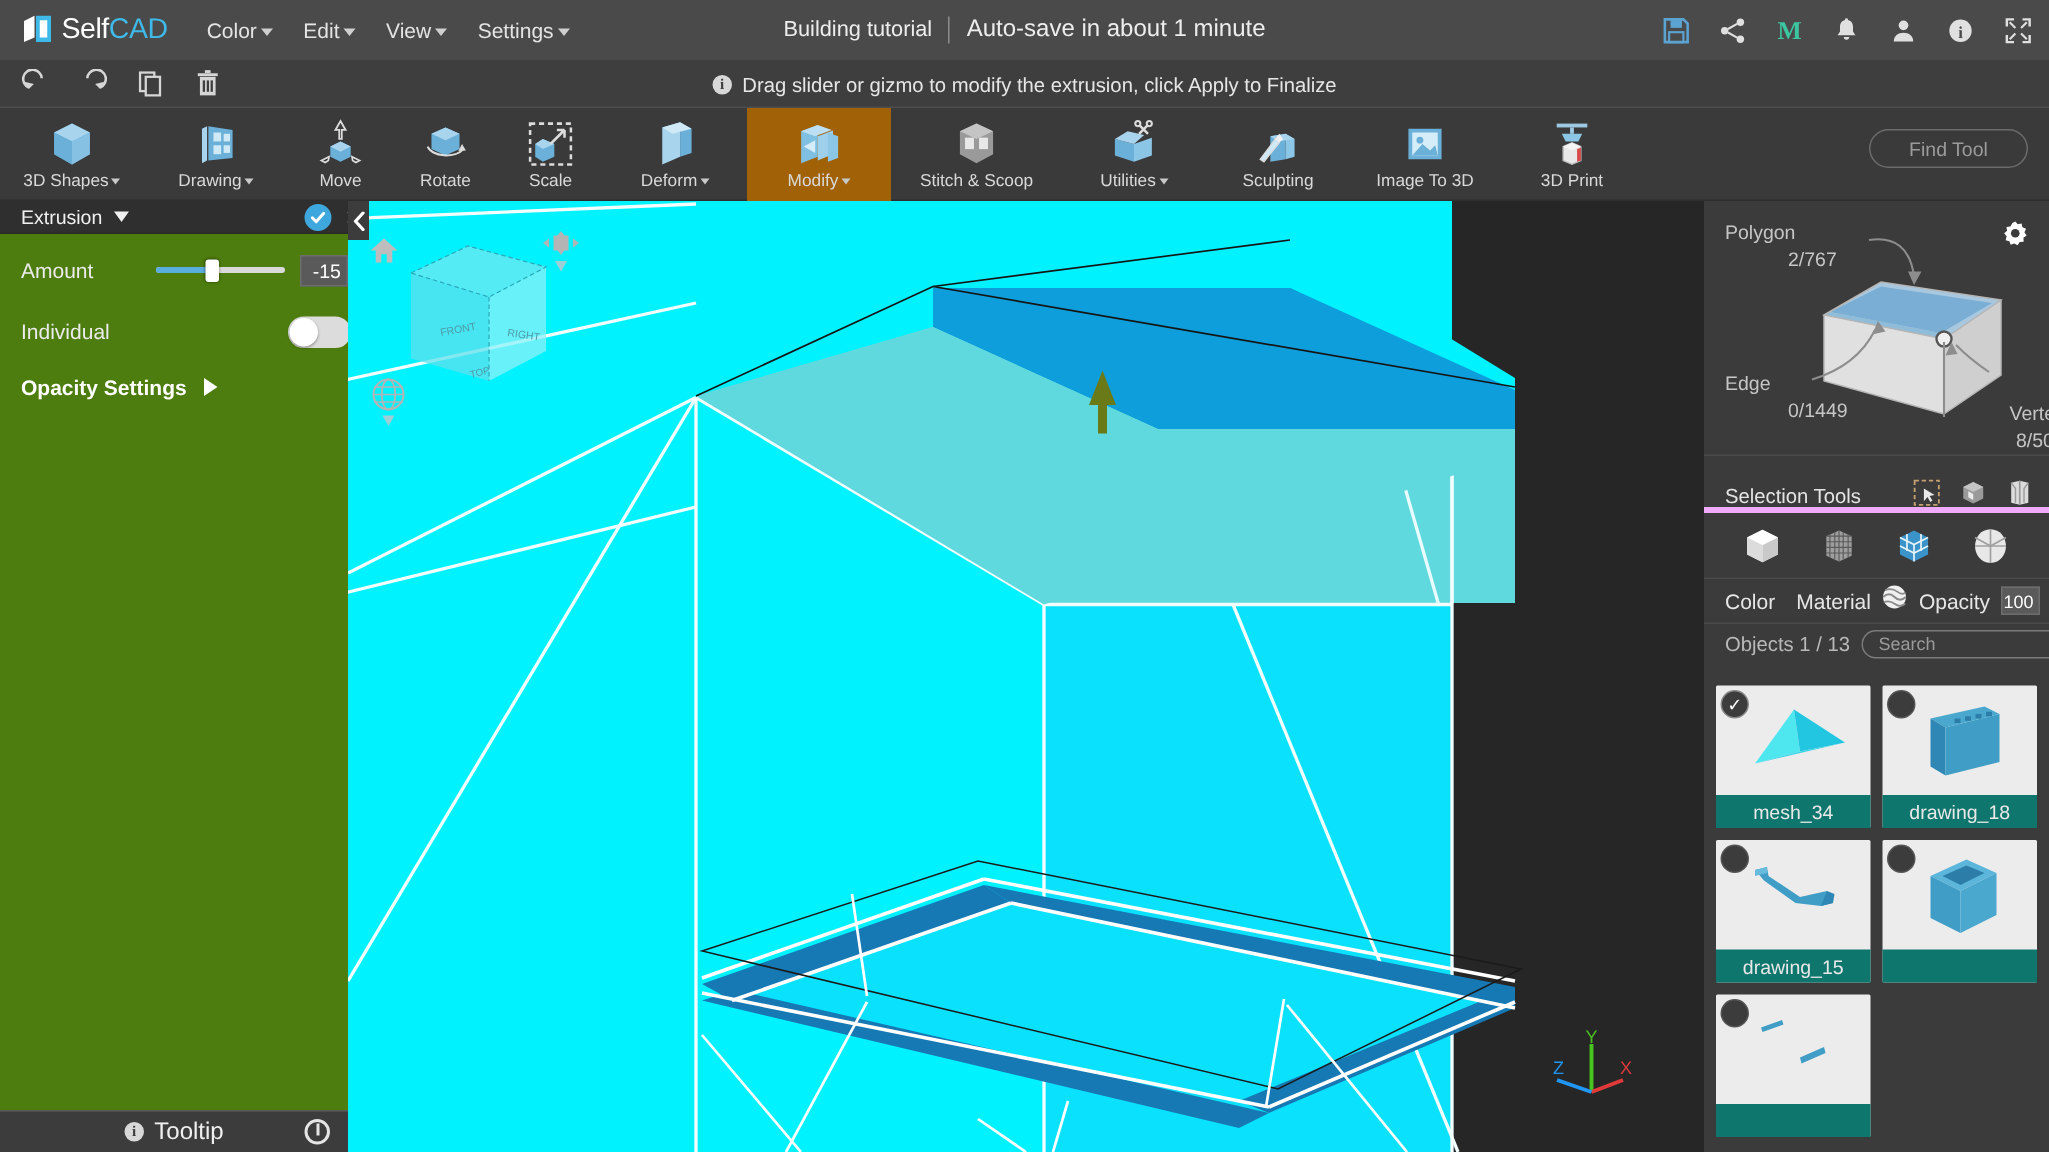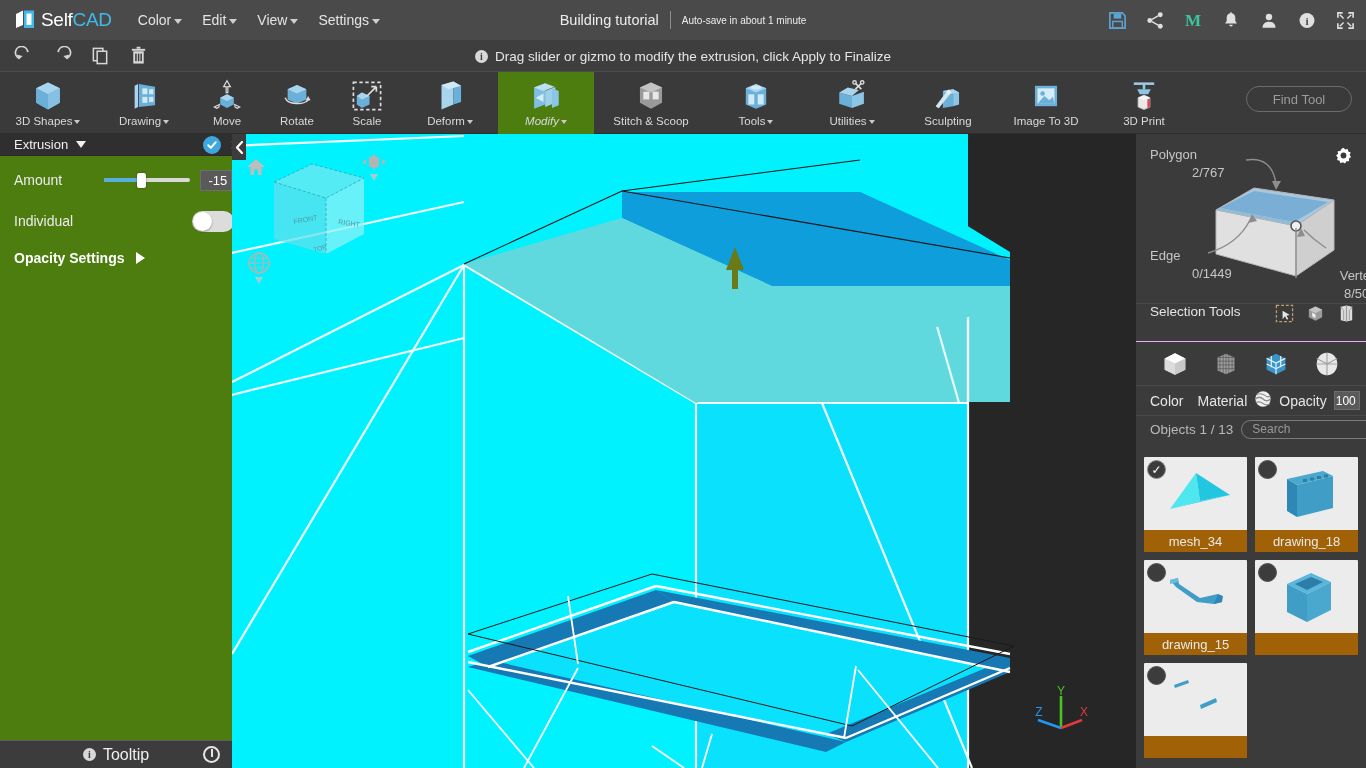--- a/index.html
+++ b/index.html
@@ -31,21 +31,21 @@
   .caret-d { display:inline-block; margin-left:3px; border-left:4px solid transparent;
     border-right:4px solid transparent; border-top:5px solid #cfcfcf; vertical-align: middle; }
 
   .title-group {
     position: absolute; left: 0; right: 0; top: 0; height: 40px;
     display: flex; align-items: center; justify-content: center;
     pointer-events: none;
   }
   .doc-title { font-size: 14.5px; color: #ededed; pointer-events: auto; }
   .title-sep { width: 1px; height: 18px; background: #8d8d8d; margin: 0 11px; }
-  .autosave { font-size: 10px; color: #ededed; pointer-events: auto; }
+  .autosave { font-size: 16px; color: #ededed; pointer-events: auto; }
 
   .top-icons {
     position: absolute; right: 10px; top: 0; height: 40px;
     display: flex; align-items: center; gap: 16px; z-index: 5;
   }
   .ticon { width: 22px; height: 22px; display:flex; align-items:center; justify-content:center;
     cursor: pointer; color: #e0e0e0; }
 
   
   .secondbar {
@@ -70,21 +70,21 @@
     position: absolute; top: 72px; left: 0; width: 1366px; height: 62px;
     background: #3a3a3a; border-bottom: 1px solid #2e2e2e;
     display: flex; align-items: flex-start;
   }
   .tool {
     width: 70px; height: 62px; display: flex; flex-direction: column;
     align-items: center; justify-content: flex-start; padding-top: 5px;
     cursor: pointer; position: relative;
   }
   .tool.wide { width: 96px; }
-  .tool.active { background: #4d7c0f; font-style: italic; }
+  .tool.active { background: #a16207; }
   .tool-ico { height: 37px; display:flex; align-items:center; justify-content:center; }
   .tool-lbl { font-size: 11.5px; color: #d9d9d9; margin-top: 1px; white-space: nowrap; }
   .tool-lbl .caret-d { border-top-color: #c9c9c9; border-left-width:3.5px;border-right-width:3.5px;border-top-width:4.5px; margin-left:2px;}
 
   .findtool {
     position: absolute; right: 14px; top: 14px;
     width: 106px; height: 26px; border-radius: 13px;
     background: #3a3a3a; border: 1.5px solid #6b6b6b;
     color: #9b9b9b; font-size: 13px;
     display: flex; align-items: center; justify-content: center;
@@ -169,22 +169,22 @@
   
   .rightpanel {
     position: absolute; top: 134px; left: 1136px; width: 230px; height: 634px;
     background: #3b3b3b;
   }
   .rp-geo { position: relative; height: 170px; background: #3b3b3b; border-bottom:1px solid #4a4a4a; }
   .gear-ico { position:absolute; right: 14px; top: 13px; cursor: pointer; }
   .geo-lbl { position: absolute; color: #c6c6c6; font-size: 13px; line-height: 18px; }
   .geo-lbl .num { display:block;margin-left:42px; }
   .rp-sel {
-    height: 38px; display:flex; align-items:flex-start; padding: 0 10px 0 14px;
-    border-bottom: 1px solid #f0abfc; background: #3b3b3b;
+    height: 38px; display:flex; align-items:flex-end; padding: 0 10px 0 14px;
+    border-bottom: 4px solid #f0abfc; background: #3b3b3b;
   }
   .rp-sel-title { font-size: 13.5px; color: #e4e4e4; }
   .rp-sel-icons { margin-left: auto; display:flex; align-items:center; gap: 12px; }
   .sel-ico { cursor: pointer; display:flex;align-items:center;justify-content:center; }
   .rp-modes {
     height: 44px; display: flex; align-items: center; justify-content: space-around;
     padding: 0 14px; border-bottom: 1px solid #4a4a4a; background:#3b3b3b;
   }
   .mode-ico { cursor: pointer; display:flex;align-items:center;justify-content:center; width:34px;height:34px;}
   .rp-color {
@@ -208,21 +208,21 @@
   .search-wrap { position: relative; flex: 1; display:flex; }
 
   .obj-grid {
     position: absolute; top: 317px; left: 0; width: 230px; height: 317px;
     padding: 6px 8px; display: grid; grid-template-columns: 1fr 1fr;
     gap: 8px 8px; align-content: start; overflow: hidden;
   }
   .obj-card { position: relative; background: #ececec; border-radius: 1px; height: 95px;
     display:flex; flex-direction: column; cursor: pointer; }
   .obj-thumb { flex: 1; display: flex; align-items: center; justify-content: center; overflow:hidden;}
-  .obj-name { height: 22px; background: #a16207; color: #e8e8e8; font-size: 13px;
+  .obj-name { height: 22px; background: #0f766e; color: #e8e8e8; font-size: 13px;
     display: flex; align-items: center; justify-content: center; }
   .obj-check {
     position: absolute; left: 3px; top: 3px; width: 19px; height: 19px; border-radius: 50%;
     background: #3c3c3c; border: 1px solid #555; display:flex;align-items:center;justify-content:center;
   }
   .obj-check.on { background: #3c3c3c; border-color:#8a8a8a; }
   .chk-mark { color:#fff; font-size: 12px; line-height:1; }
 </style>
 </head>
 <body>
@@ -435,32 +435,20 @@
         <svg width="34" height="34" viewBox="0 0 40 40">
             <path d="M20 4 L33 10 L33 28 L20 35 L7 28 L7 10 Z" fill="#9a9a9a"></path>
             <path d="M20 4 L33 10 L20 16 L7 10 Z" fill="#c4c4c4"></path>
             <rect x="11" y="15" width="7" height="9" fill="#e8e8e8"></rect>
             <rect x="22" y="15" width="7" height="9" fill="#e8e8e8"></rect>
           </svg>
       </span>
       <span class="tool-lbl">Stitch &amp; Scoop</span>
     </div>
 
-    <div class="tool wide">
-      <span class="tool-ico">
-        <svg width="34" height="34" viewBox="0 0 40 40">
-            <path d="M8 11 L20 6 L32 11 L32 30 L20 35 L8 30 Z" fill="#6bb0d8"></path>
-            <path d="M8 11 L20 6 L32 11 L20 16 Z" fill="#a9d4ee"></path>
-            <rect x="11" y="18" width="7" height="12" fill="#cfe9f7"></rect>
-            <rect x="22" y="18" width="7" height="12" fill="#cfe9f7"></rect>
-            <ellipse cx="20" cy="10" rx="6" ry="2.4" fill="#cfe9f7"></ellipse>
-          </svg>
-      </span>
-      <span class="tool-lbl"><span>Tools</span><i class="caret-d"></i></span>
-    </div>
 
     <div class="tool wide">
       <span class="tool-ico">
         <svg width="34" height="34" viewBox="0 0 40 40">
             <path d="M5 16 L20 20 L20 34 L5 29 Z" fill="#6bb0d8"></path>
             <path d="M20 20 L34 15 L34 29 L20 34 Z" fill="#8cc6e6"></path>
             <path d="M5 16 L15 10 L28 13 L20 20 Z" fill="#a9d4ee"></path>
             <path d="M24 5 L31 12 M31 5 L24 12" stroke="#dcdcdc" stroke-width="2"></path>
             <circle cx="23" cy="4" r="2" fill="none" stroke="#dcdcdc" stroke-width="1.6"></circle>
             <circle cx="32" cy="4" r="2" fill="none" stroke="#dcdcdc" stroke-width="1.6"></circle>

